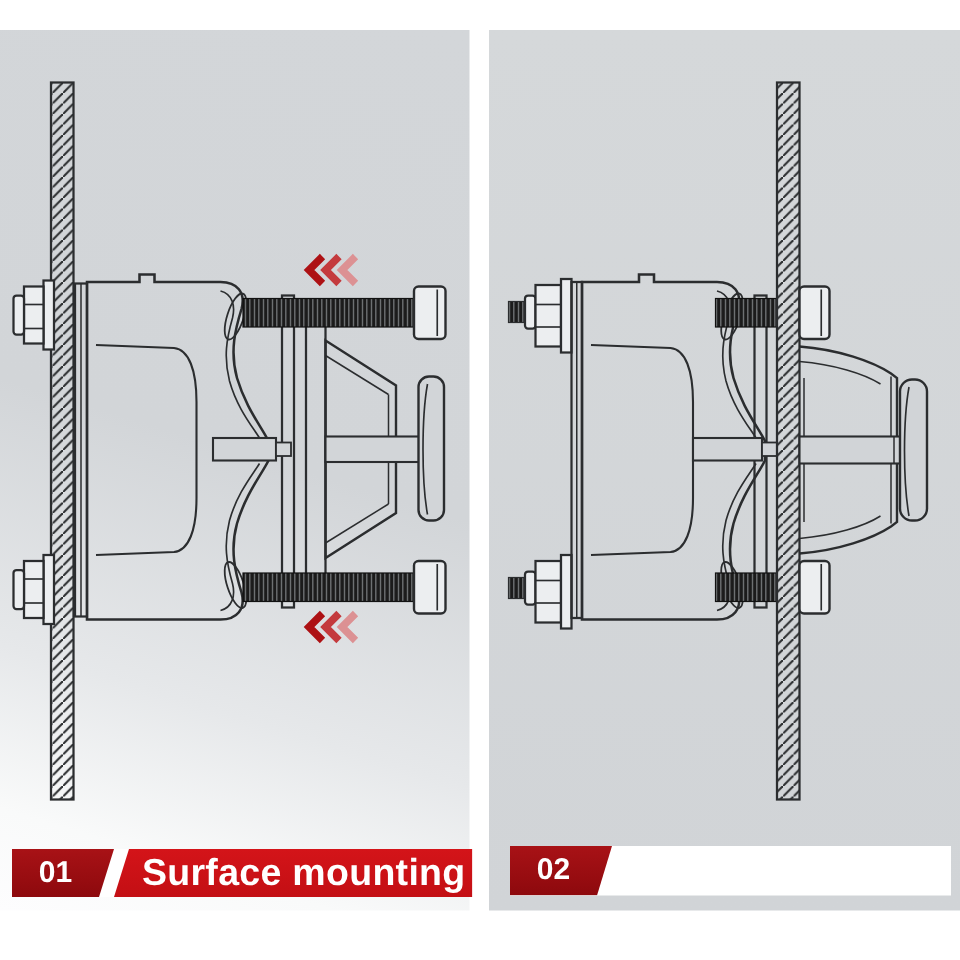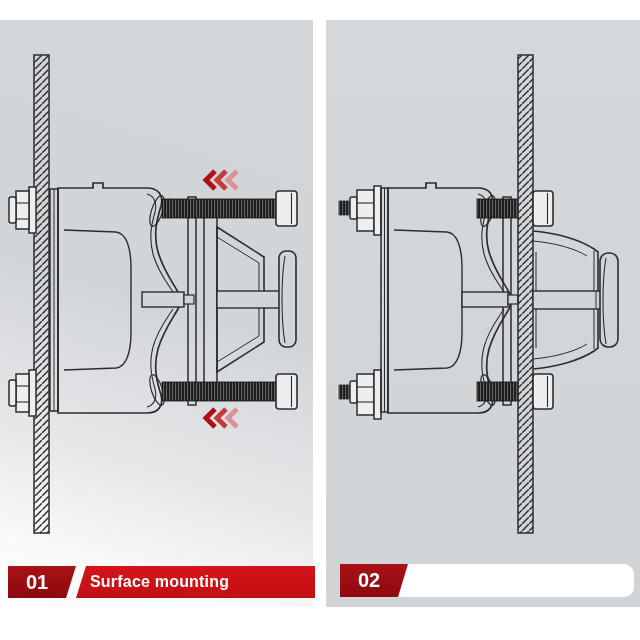--- a/index.html
+++ b/index.html
@@ -17,38 +17,38 @@
     background:linear-gradient(197deg,#d3d6d9 0%,#d2d5d8 48%,#e6e8ea 74%,#f9fafa 90%,#fdfdfe 100%);
   }
   .panel-right{
     left:326px;width:316px;
     background:linear-gradient(180deg,#d5d8da 0%,#d1d4d7 100%);
   }
   .panel svg{position:absolute;left:0;top:0;}
 
   
   .banner{
-    position:absolute;height:32px;background:#ffffff;border-radius:10px;
+    position:absolute;height:32px;background:#ffffff;
   }
   .banner-left{left:8px;top:546px;width:307px;}
   .banner-right{left:14px;top:544px;width:294px;height:33px;}
   .badge{
     position:absolute;left:0;top:0;bottom:0;width:68px;
     background:linear-gradient(180deg,#a81216 0%,#8d090d 100%);
     clip-path:polygon(0 0,100% 0,calc(100% - 10px) 100%,0 100%);
     display:flex;align-items:center;justify-content:center;
     color:#fff;font-weight:bold;font-size:20px;
     padding-right:10px;box-sizing:border-box;
   }
   .labelbox{
     position:absolute;left:68px;right:0;top:0;bottom:0;
     background:linear-gradient(180deg,#d41419 0%,#c30f14 100%);
     clip-path:polygon(10px 0,100% 0,100% 100%,0 100%);
-    display:flex;align-items:center;justify-content:flex-start;
-    color:#fff;font-weight:bold;font-size:16px;letter-spacing:.2px;
+    display:flex;align-items:center;justify-content:center;
+    color:#fff;font-weight:bold;font-size:25px;letter-spacing:.2px;
     padding-left:14px;box-sizing:border-box;
   }
 </style>
 </head>
 <body>
 
 <div class="stage">
 
   <section class="panel panel-left">
     <svg width="313" height="587" viewBox="0 0 313 587">

